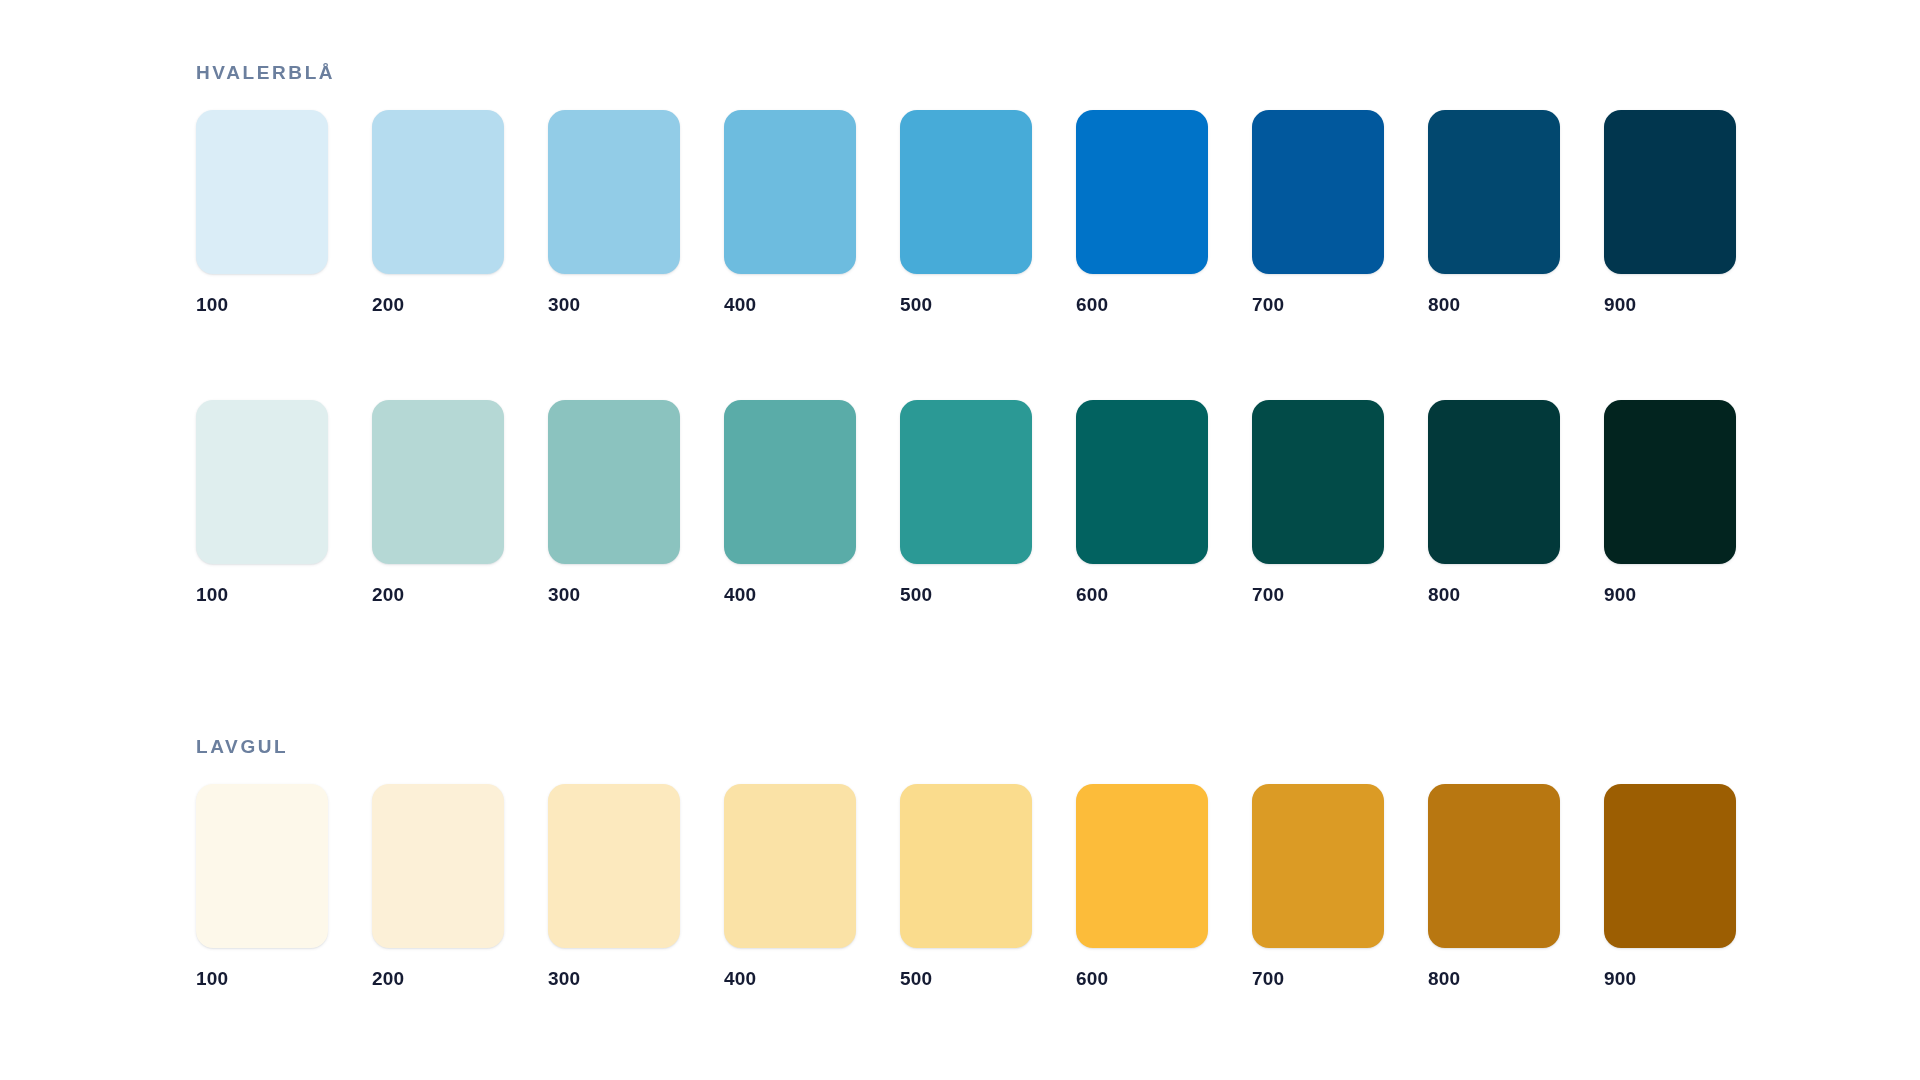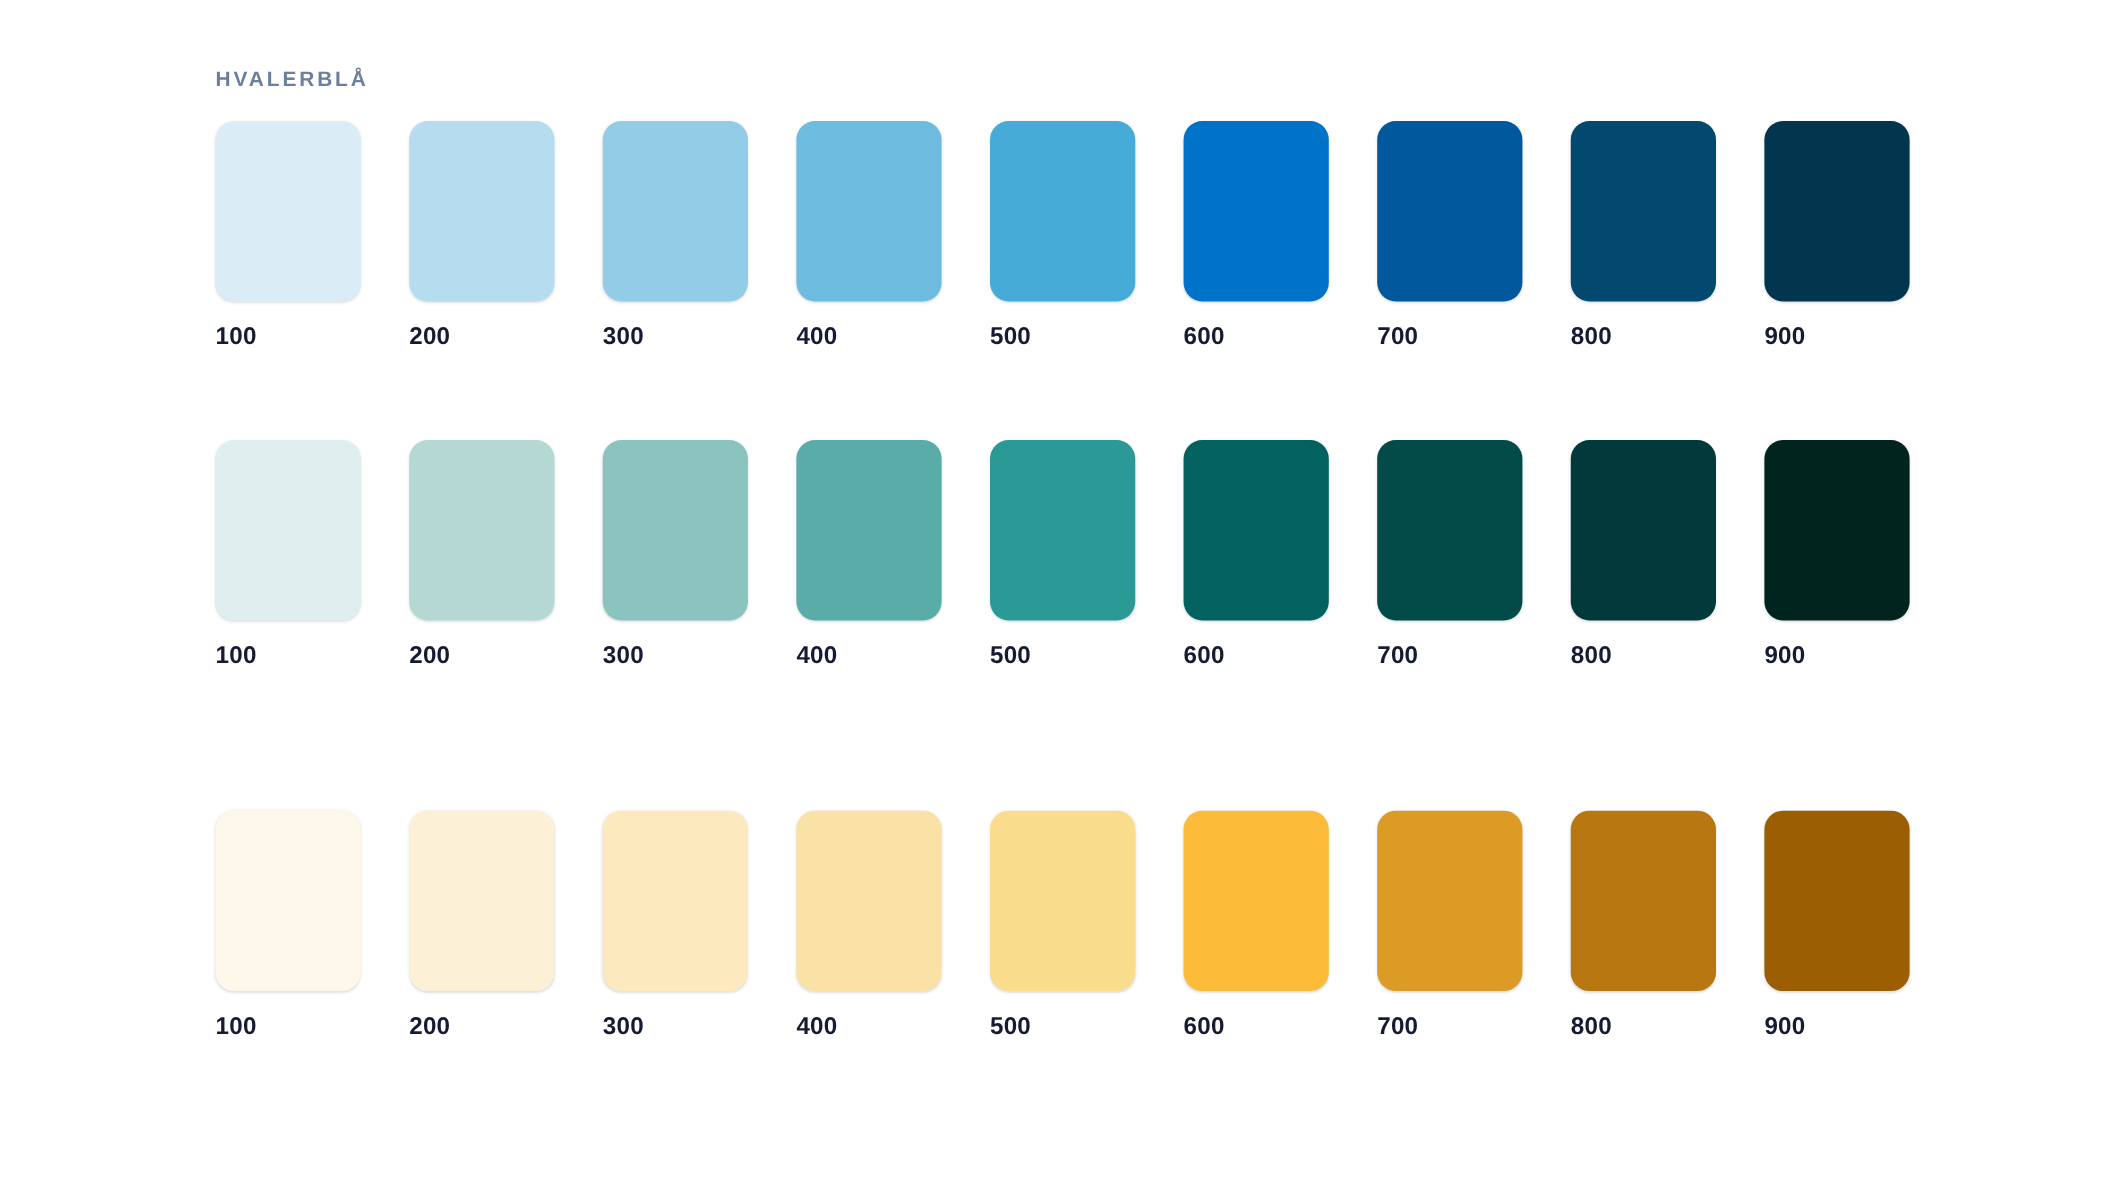--- a/index.html
+++ b/index.html
@@ -48,21 +48,21 @@
     width: 132px;
   }
   .swatch-chip {
     width: 132px;
     height: 164px;
     border-radius: 17px;
     box-shadow: 0 1px 3px rgba(40,50,70,0.10), 0 1px 1px rgba(40,50,70,0.05);
   }
   .swatch-label {
     margin-top: 21px;
-    font-size: 22px;
+    font-size: 19px;
     font-weight: 700;
     color: #151b33;
     letter-spacing: 0.2px;
     line-height: 1;
   }
   
   #group-0 { top: 63px; }
   #group-1 { top: 400px; }
   #group-2 { top: 737px; }
 </style>
@@ -148,20 +148,21 @@
         <div class="swatch-label" style="color: rgb(21, 27, 51);">800</div>
       </div>
       <div class="swatch-cell">
         <div class="swatch-chip" style="background-color: rgb(2, 36, 31);"></div>
         <div class="swatch-label" style="color: rgb(21, 27, 51);">900</div>
       </div>
     </div>
   </section>
 
   <section class="palette-group" id="group-2">
+    <h2 class="group-title" style="color: rgb(107, 127, 158);">LAVGUL</h2>
     <div class="swatch-row">
       <div class="swatch-cell">
         <div class="swatch-chip" style="background-color: rgb(253, 248, 234);"></div>
         <div class="swatch-label" style="color: rgb(21, 27, 51);">100</div>
       </div>
       <div class="swatch-cell">
         <div class="swatch-chip" style="background-color: rgb(252, 240, 215);"></div>
         <div class="swatch-label" style="color: rgb(21, 27, 51);">200</div>
       </div>
       <div class="swatch-cell">

